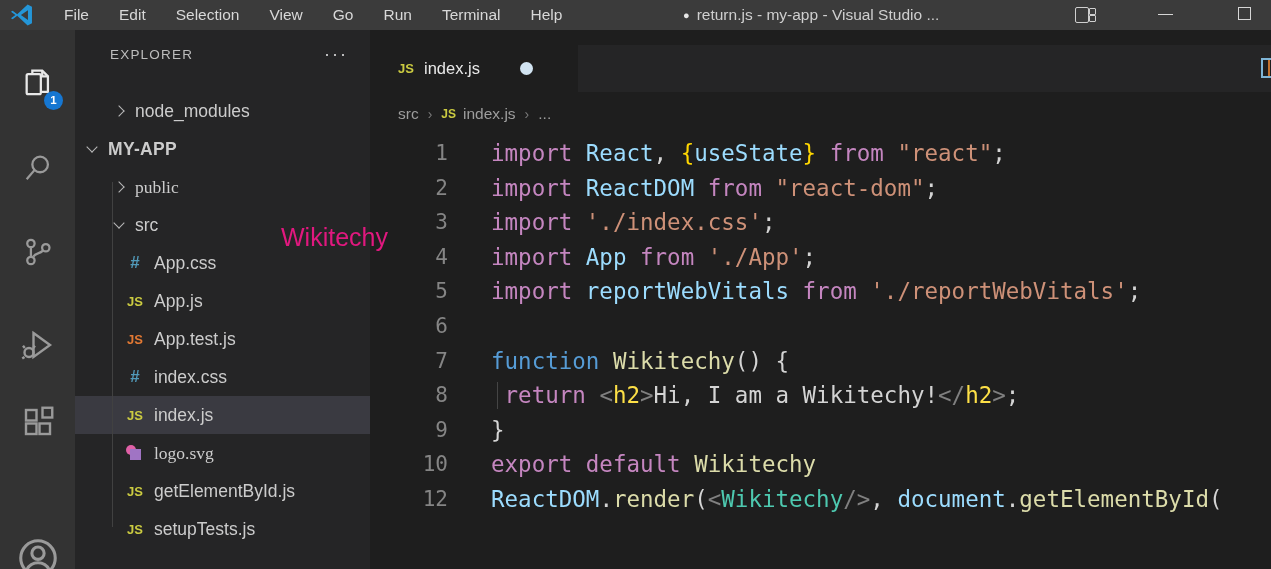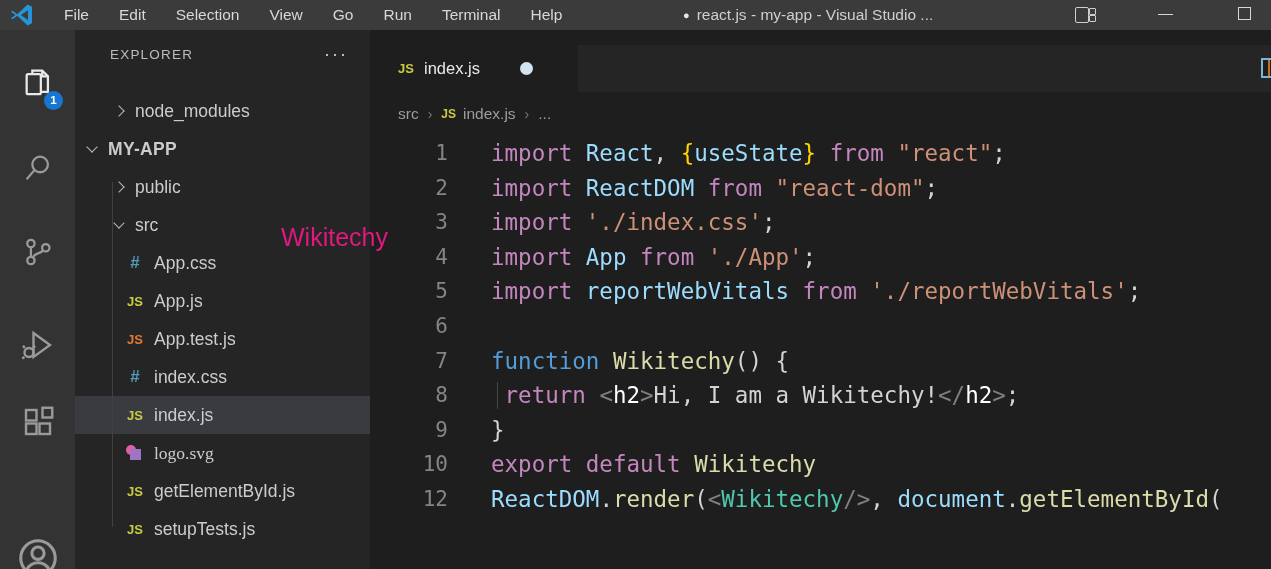--- a/index.html
+++ b/index.html
@@ -75,21 +75,21 @@
   
   .code-area { position:relative; font-family:"DejaVu Sans Mono", monospace; font-size:22.5px; }
   .cl { position:relative; height:34.6px; line-height:34.6px; display:flex; white-space:pre; }
   .ln { flex:0 0 121px; text-align:right; padding-right:43px; color:#858585; font-size:21px; }
   .cl.active .ln { color:#cccccc; }
   .ct { flex:1; overflow:hidden; }
   .cl.active .hl { position:absolute; left:113px; right:8px; top:0; bottom:0; border:1px solid #3f3f3f; pointer-events:none; }
   .cursor { display:inline-block; width:2px; height:25px; background:#e8e8e8; vertical-align:-6px; }
   .iguide { position:absolute; left:127px; top:4px; bottom:4px; width:1px; background:#454545; }
   .tk-kw{color:#c586c0} .tk-kb{color:#569cd6} .tk-id{color:#9cdcfe} .tk-fn{color:#dcdcaa}
-  .tk-str{color:#ce9178} .tk-cls{color:#4ec9b0} .tk-tag{color:#ffffff} .tk-ang{color:#808080}
+  .tk-str{color:#ce9178} .tk-cls{color:#4ec9b0} .tk-tag{color:#fde047} .tk-ang{color:#808080}
   .tk-br{color:#ffd700} .tk-pl{color:#d4d4d4}
 </style>
 </head>
 <body>
 
 <div id="app">
 
   <div class="titlebar">
     <svg class="vscode-logo" viewBox="0 0 24 24">
       <path fill="#2496d8" d="M17.2 2.4 7.6 11.2 3.4 8 1.8 8.9 5.9 12 1.8 15.1l1.6.9 4.2-3.2 9.6 8.8 4-1.9V4.3l-4-1.9zm.3 5.1v9L11 12l6.5-4.5z"></path>
@@ -98,21 +98,21 @@
         <span class="menu-item">File</span>
         <span class="menu-item">Edit</span>
         <span class="menu-item">Selection</span>
         <span class="menu-item">View</span>
         <span class="menu-item">Go</span>
         <span class="menu-item">Run</span>
         <span class="menu-item">Terminal</span>
         <span class="menu-item">Help</span>
       </div>
     <div class="win-title">
-      <span class="dot">●</span><span>react.js - my-app - Visual Studio ...</span>
+      <span class="dot">●</span><span>return.js - my-app - Visual Studio ...</span>
     </div>
     <div class="win-controls">
       <span class="layout-icon"></span>
       <span class="min-icon"></span>
       <span class="max-icon"></span>
     </div>
   </div>
 
   <div class="activitybar">
     <div class="ab-item active" style="top:22px">
@@ -168,21 +168,21 @@
     </div>
     <div class="tree">
         <div class="trow" style="padding-left: 40px;">
           <span class="chev right"></span>
           <span class="tlabel">node_modules</span>
         </div>
         <div class="trow root" style="padding-left: 13px;">
           <span class="chev down"></span>
           <span class="tlabel">MY-APP</span>
         </div>
-        <div class="trow" style="padding-left: 40px;">
+        <div class="trow" style="padding-left: 40px; font-family: Liberation Serif, serif;">
           <span class="chev right"></span>
           <span class="tlabel">public</span>
         </div>
         <div class="trow" style="padding-left: 40px;">
           <span class="chev down"></span>
           <span class="tlabel">src</span>
         </div>
         <div class="trow" style="padding-left: 50px;">
           <span class="fi cssb">#</span>
           <span class="tlabel">App.css</span>

